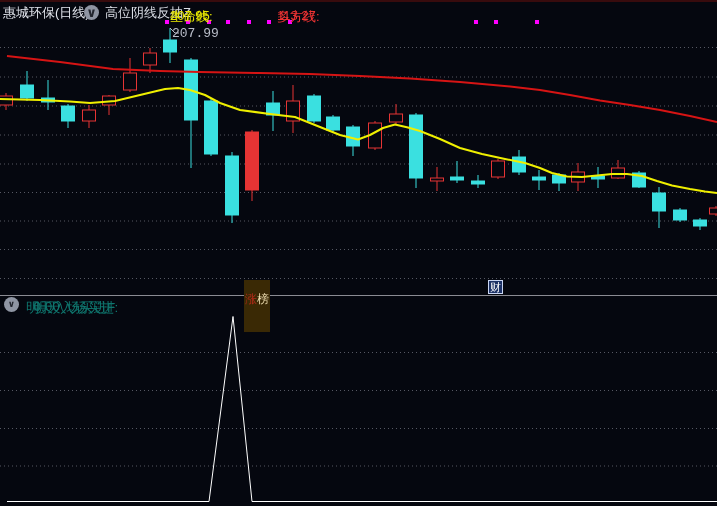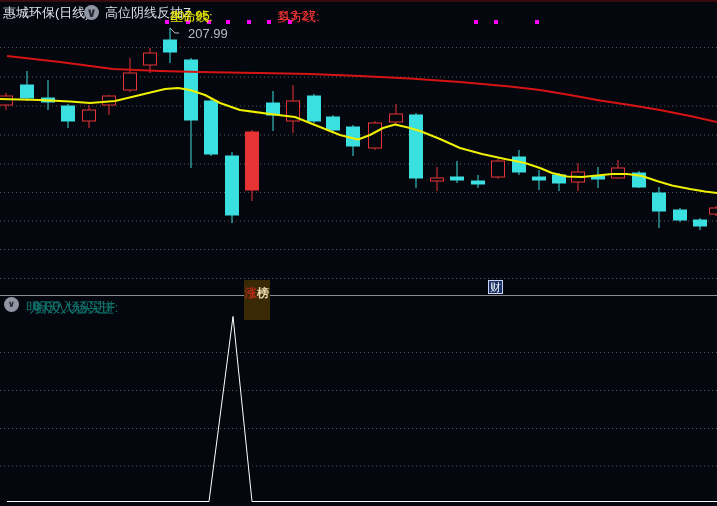--- a/index.html
+++ b/index.html
@@ -11,23 +11,23 @@
   }
   #chart-svg{position:absolute;left:0;top:0;}
   .hdr{position:absolute;left:0;top:0;width:717px;height:24px;}
   .hdr span{position:absolute;top:4px;font-size:13px;white-space:nowrap;}
   .chev{
     position:absolute;width:15px;height:15px;border-radius:50%;
     background:#8f95a3;color:#23262f;font-size:9px;line-height:15px;
     text-align:center;font-weight:bold;cursor:pointer;
   }
   .tag{position:absolute;white-space:nowrap;cursor:pointer;}
-  #tag-rise{left:244px;top:280px;height:28px;line-height:15px;font-size:12px;padding:6px 1px;font-weight:bold;}
+  #tag-rise{left:244px;top:280px;height:28px;line-height:15px;font-size:12px;padding:12px 1px;font-weight:normal;}
   #tag-fin{left:488px;top:280px;height:12px;line-height:12px;font-size:11px;padding:0 1px;border:1px solid #c9d5f2;}
-  #price-label{position:absolute;left:188px;top:26px;font-size:13px;}
+  #price-label{position:absolute;left:172px;top:26px;font-size:13px;font-family:Liberation Mono, monospace;}
   .subhdr{position:absolute;left:0;top:295px;width:717px;height:18px;}
   .subhdr span{position:absolute;top:2px;font-size:13.5px;white-space:nowrap;}
 </style>
 </head>
 <body>
 
 <div id="app">
 
   <svg id="chart-svg" width="717" height="506">
       <line x1="0" y1="1" x2="717" y2="1" stroke="#4a0e0e" stroke-width="1.5"></line>

